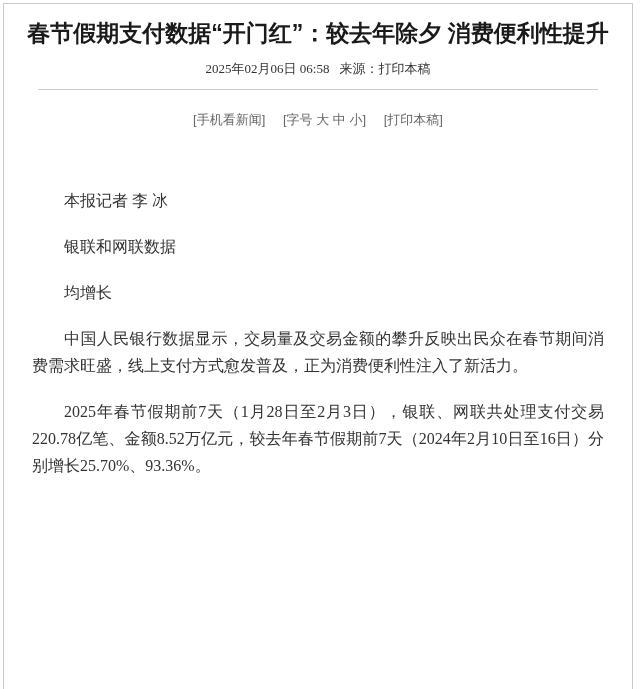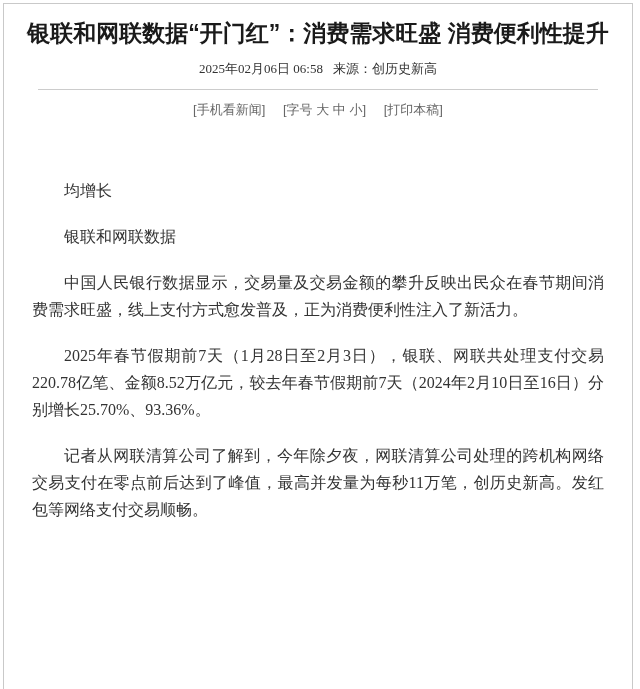--- a/index.html
+++ b/index.html
@@ -39,21 +39,21 @@
   }
   .meta .datetime { margin-right: 10px; margin-top: 46px; }
   .divider {
     margin: 11px auto 0 auto;
     width: 560px;
     border: none;
     border-top: 1px solid #cccccc;
     height: 0;
   }
   .toolbar {
-    margin-top: 11px;
+    margin-top: 21px;
     text-align: center;
     font-family: "Liberation Sans", "DejaVu Sans", sans-serif;
     font-size: 13px;
     color: #666666;
   }
   .toolbar a {
     color: #666666;
     text-decoration: none;
     margin: 0 7px;
     cursor: pointer;
@@ -69,35 +69,35 @@
     margin: 0 0 19px 0;
     text-indent: 2em;
     text-align: justify;
   }
 </style>
 </head>
 <body>
 
 <div class="page">
 
-  <h1 class="title">银联和网联数据“开门红”：消费需求旺盛 消费便利性提升</h1>
+  <h1 class="title">春节假期支付数据“开门红”：较去年除夕 消费便利性提升</h1>
 
   <div class="meta">
-    <span class="datetime">2025年02月06日 06:58</span><span>来源：创历史新高</span>
+    <span class="datetime">2025年02月06日 06:58</span><span>来源：打印本稿</span>
   </div>
 
   <hr class="divider">
 
   <div class="toolbar">
     <a>[手机看新闻]</a>
     <a>[字号 大 中 小]</a>
     <a>[打印本稿]</a>
   </div>
 
   <div class="article-body">
+    <p>本报记者 李 冰</p>
+    <p>银联和网联数据</p>
     <p>均增长</p>
-    <p>银联和网联数据</p>
     <p>中国人民银行数据显示，交易量及交易金额的攀升反映出民众在春节期间消费需求旺盛，线上支付方式愈发普及，正为消费便利性注入了新活力。</p>
     <p>2025年春节假期前7天（1月28日至2月3日），银联、网联共处理支付交易220.78亿笔、金额8.52万亿元，较去年春节假期前7天（2024年2月10日至16日）分别增长25.70%、93.36%。</p>
-    <p>记者从网联清算公司了解到，今年除夕夜，网联清算公司处理的跨机构网络交易支付在零点前后达到了峰值，最高并发量为每秒11万笔，创历史新高。发红包等网络支付交易顺畅。</p>
   </div>
 
 </div>
 
 </body></html>

